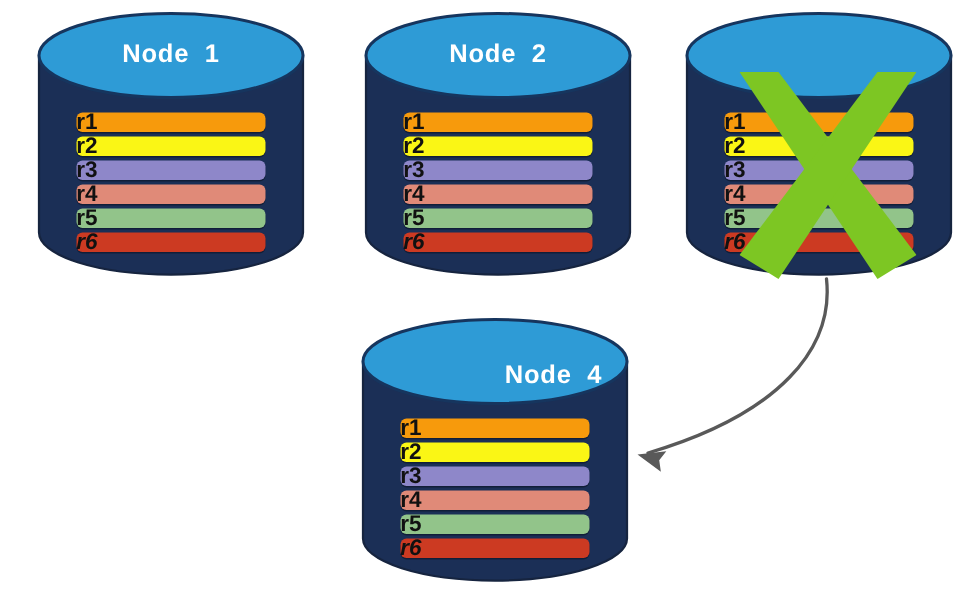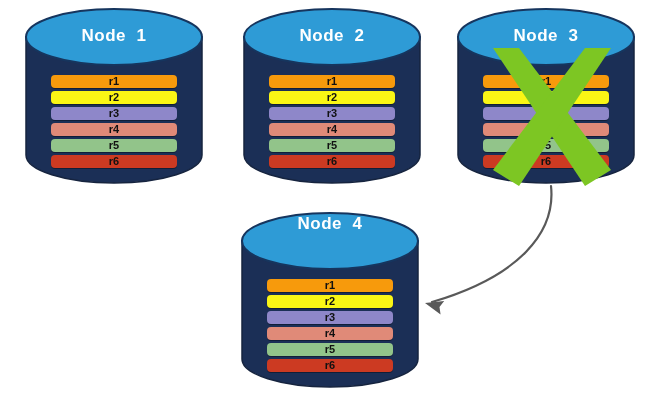--- a/index.html
+++ b/index.html
@@ -53,32 +53,31 @@
     display: flex;
     flex-direction: column;
   }
   .row {
     position: relative;
     height: 13px;
     margin-bottom: 3px;
     border-radius: 4px;
     box-shadow: 0 1px 0 rgba(0,0,0,0.35);
   }
-  .row:last-child { margin-bottom: 0; }
+  .row:last-child { margin-bottom: 0; font-style: italic; }
   .row-label {
     position: absolute;
     left: 0;
     top: 0;
     width: 100%;
     height: 14px;
     line-height: 13px;
-    text-align: center;
     color: #111111;
     font-weight: bold;
-    font-size: 11px;
+    font-size: 15px;
   }
 
   
   .x-mark {
     position: absolute;
     pointer-events: none;
   }
 
   
   .arrow-layer {
@@ -148,21 +147,20 @@
           <div class="row" style="background: rgb(204, 58, 34);">
             <span class="row-label">r6</span>
           </div>
         </div>
       </div>
       <div class="node" style="left: 457px; top: 8px; width: 178px; height: 176px;">
         <svg class="node-svg" width="178" height="176" viewBox="0 0 178 176">
           <path d="M 1 29 L 1 147 A 88 28 0 0 0 177 147 L 177 29 Z" fill="#1B2F56" stroke="#16243F" stroke-width="1.5"></path>
           <ellipse cx="89" cy="29" rx="88" ry="28" fill="#2E9BD6" stroke="#16355E" stroke-width="2"></ellipse>
         </svg>
-        <div class="node-title" style="top: 18px;">Node  3</div>
         <div class="rows" style="top: 67px; padding-left: 25.81px; padding-right: 25.81px; box-sizing: border-box;">
           <div class="row" style="background: rgb(247, 154, 12);">
             <span class="row-label">r1</span>
           </div>
           <div class="row" style="background: rgb(250, 246, 21);">
             <span class="row-label">r2</span>
           </div>
           <div class="row" style="background: rgb(142, 135, 201);">
             <span class="row-label">r3</span>
           </div>
@@ -175,21 +173,21 @@
           <div class="row" style="background: rgb(204, 58, 34);">
             <span class="row-label">r6</span>
           </div>
         </div>
       </div>
       <div class="node" style="left: 241px; top: 212px; width: 178px; height: 176px;">
         <svg class="node-svg" width="178" height="176" viewBox="0 0 178 176">
           <path d="M 1 29 L 1 147 A 88 28 0 0 0 177 147 L 177 29 Z" fill="#1B2F56" stroke="#16243F" stroke-width="1.5"></path>
           <ellipse cx="89" cy="29" rx="88" ry="28" fill="#2E9BD6" stroke="#16355E" stroke-width="2"></ellipse>
         </svg>
-        <div class="node-title" style="top: 2px;">Node  4</div>
+        <div class="node-title" style="top: 28px; margin-left: 39px;">Node  4</div>
         <div class="rows" style="top: 67px; padding-left: 25.81px; padding-right: 25.81px; box-sizing: border-box;">
           <div class="row" style="background: rgb(247, 154, 12);">
             <span class="row-label">r1</span>
           </div>
           <div class="row" style="background: rgb(250, 246, 21);">
             <span class="row-label">r2</span>
           </div>
           <div class="row" style="background: rgb(142, 135, 201);">
             <span class="row-label">r3</span>
           </div>

